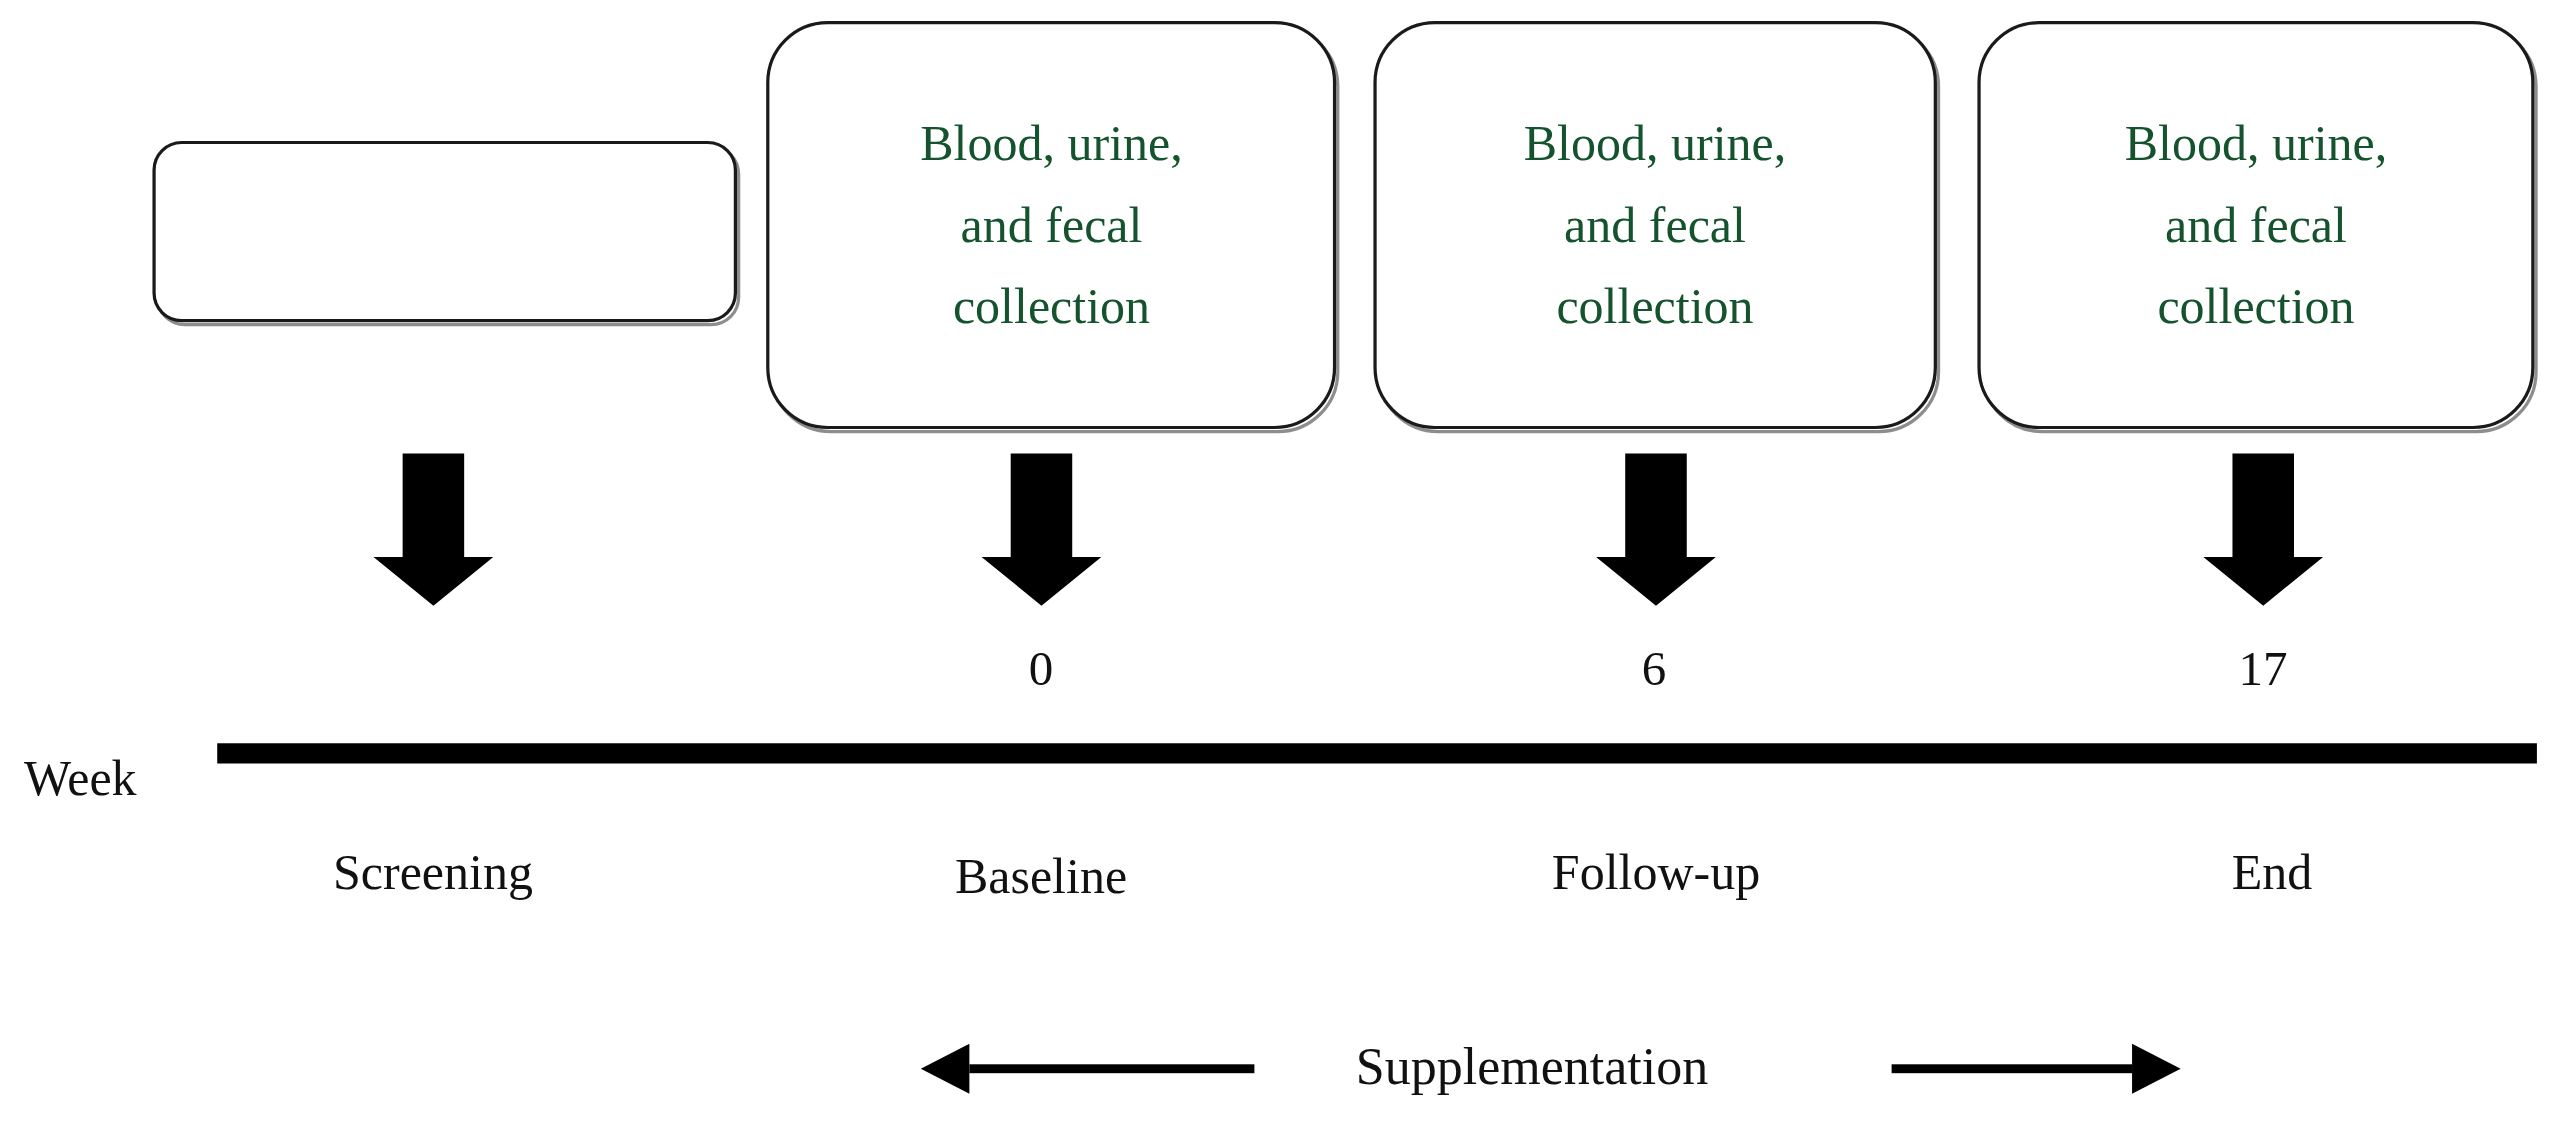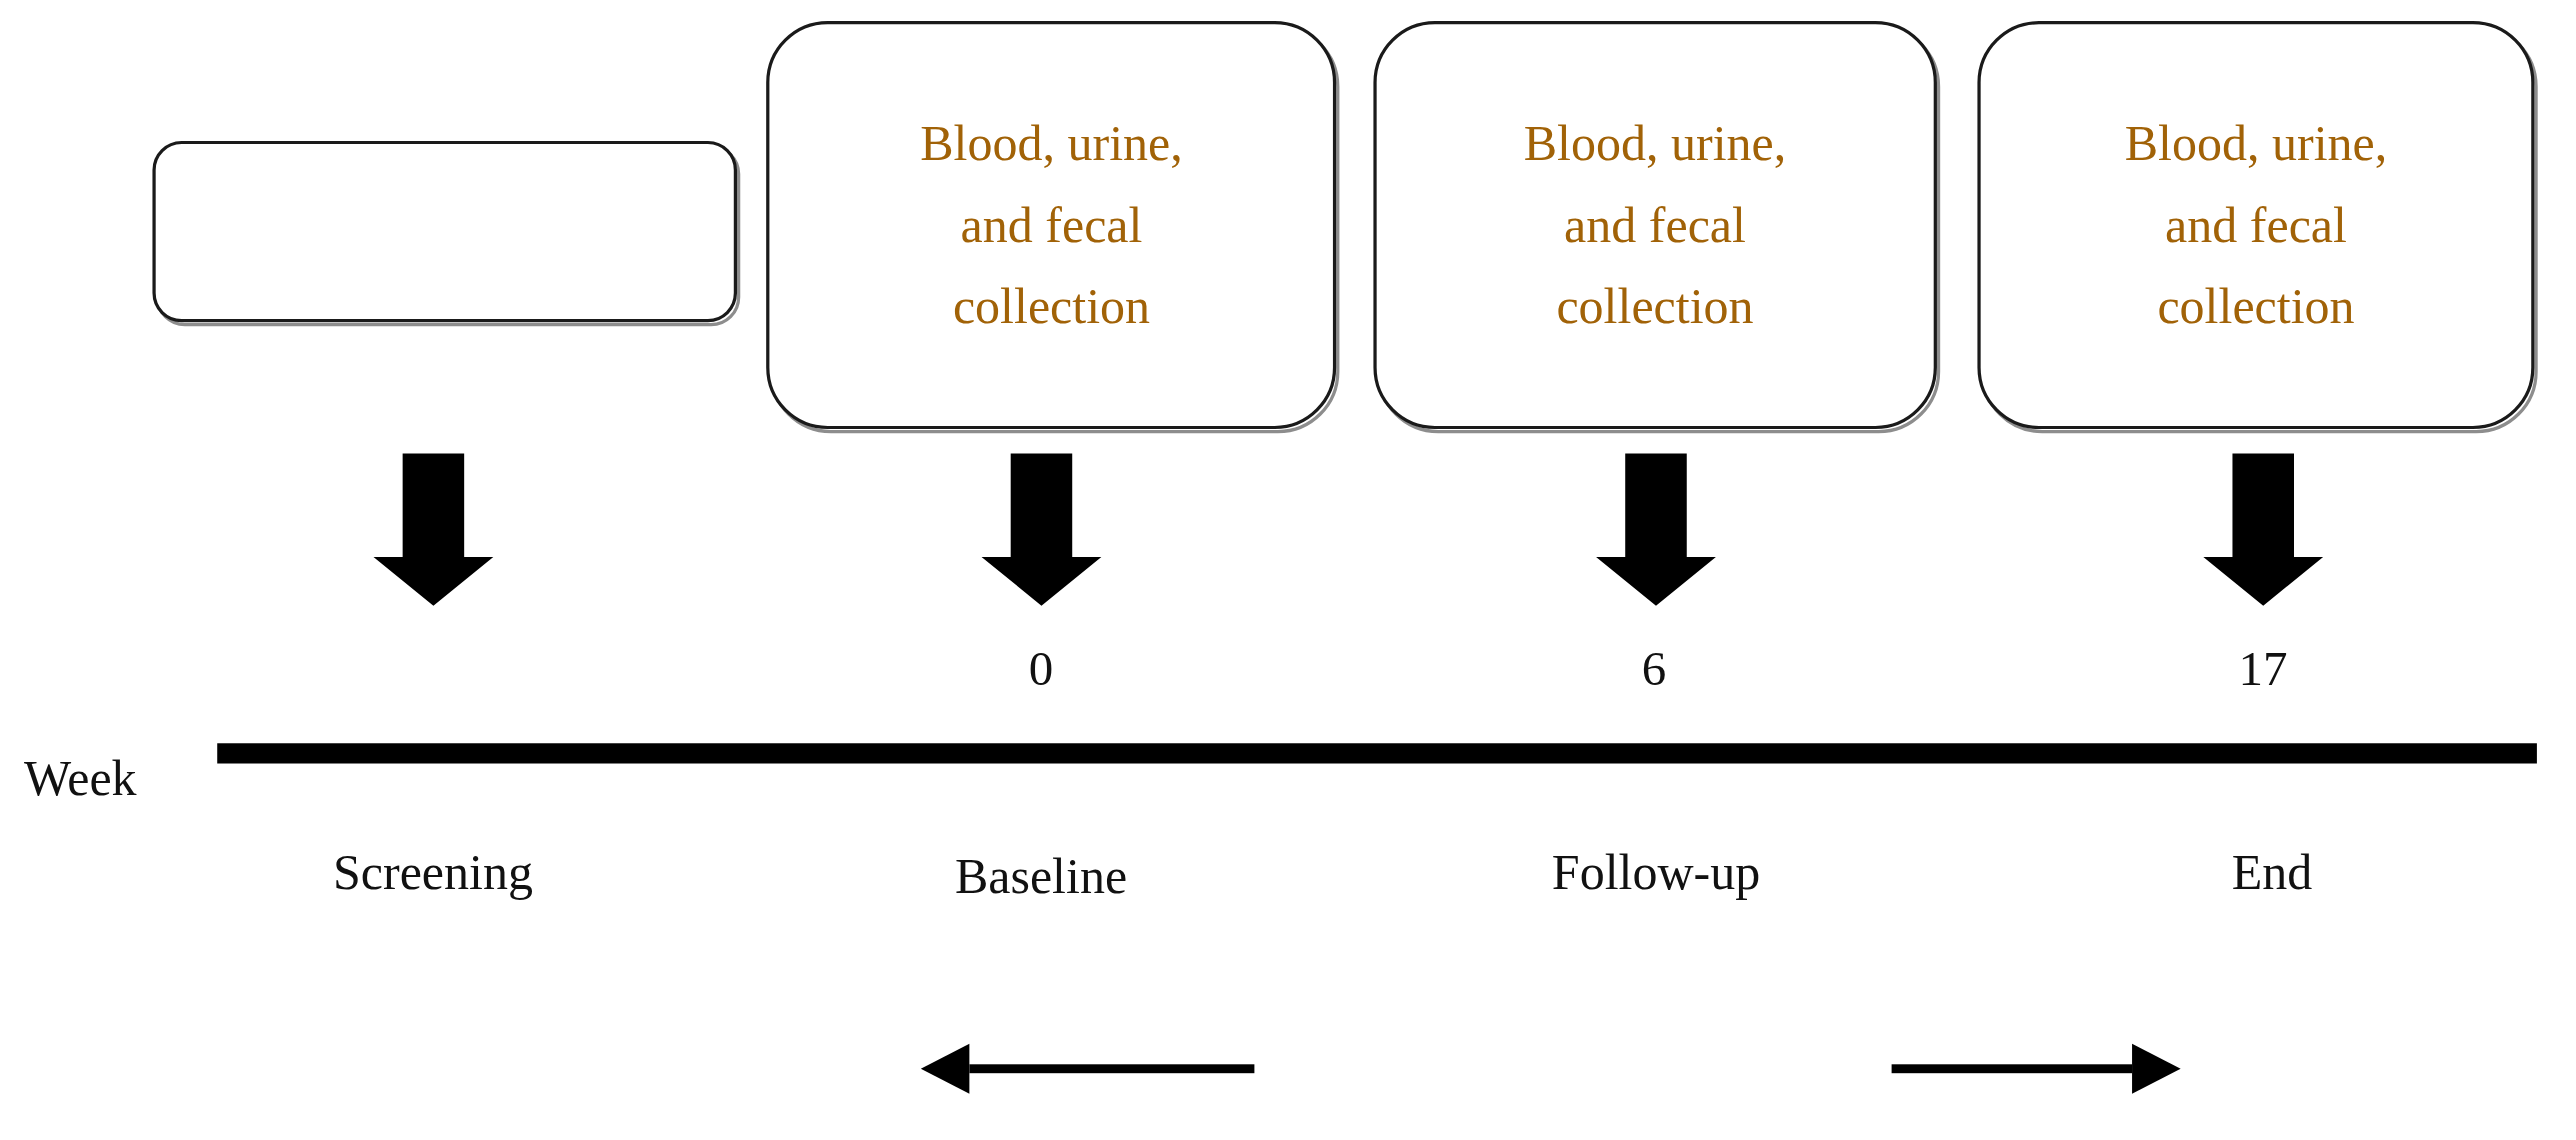--- a/index.html
+++ b/index.html
@@ -24,21 +24,21 @@
     height: 1140px;
   }
   .box-label {
     position: absolute;
     display: flex;
     flex-direction: column;
     align-items: center;
     justify-content: center;
     font-size: 50px;
     line-height: 1.63;
-    color: #a16207;
+    color: #14532d;
     pointer-events: none;
   }
   .box-label.single {
     line-height: 1.1;
   }
   .box-label span {
     display: block;
     white-space: nowrap;
   }
   .plain-text {
@@ -123,15 +123,16 @@
 
   <div class="plain-text centered week-tick" id="tick-0" style="left: 1041px; top: 644px;">0</div>
   <div class="plain-text centered week-tick" id="tick-1" style="left: 1654px; top: 644px;">6</div>
   <div class="plain-text centered week-tick" id="tick-2" style="left: 2263px; top: 644px;">17</div>
 
   <div class="plain-text centered phase-label" id="phase-0" style="left: 433px; top: 847px;">Screening</div>
   <div class="plain-text centered phase-label" id="phase-1" style="left: 1041px; top: 851px;">Baseline</div>
   <div class="plain-text centered phase-label" id="phase-2" style="left: 1656px; top: 847px;">Follow-up</div>
   <div class="plain-text centered phase-label" id="phase-3" style="left: 2272px; top: 847px;">End</div>
 
+  <div class="plain-text centered supp-label" id="supp-label" style="left: 1532px; top: 1041px;">Supplementation</div>
 
 </div>
 
 
 </body></html>

